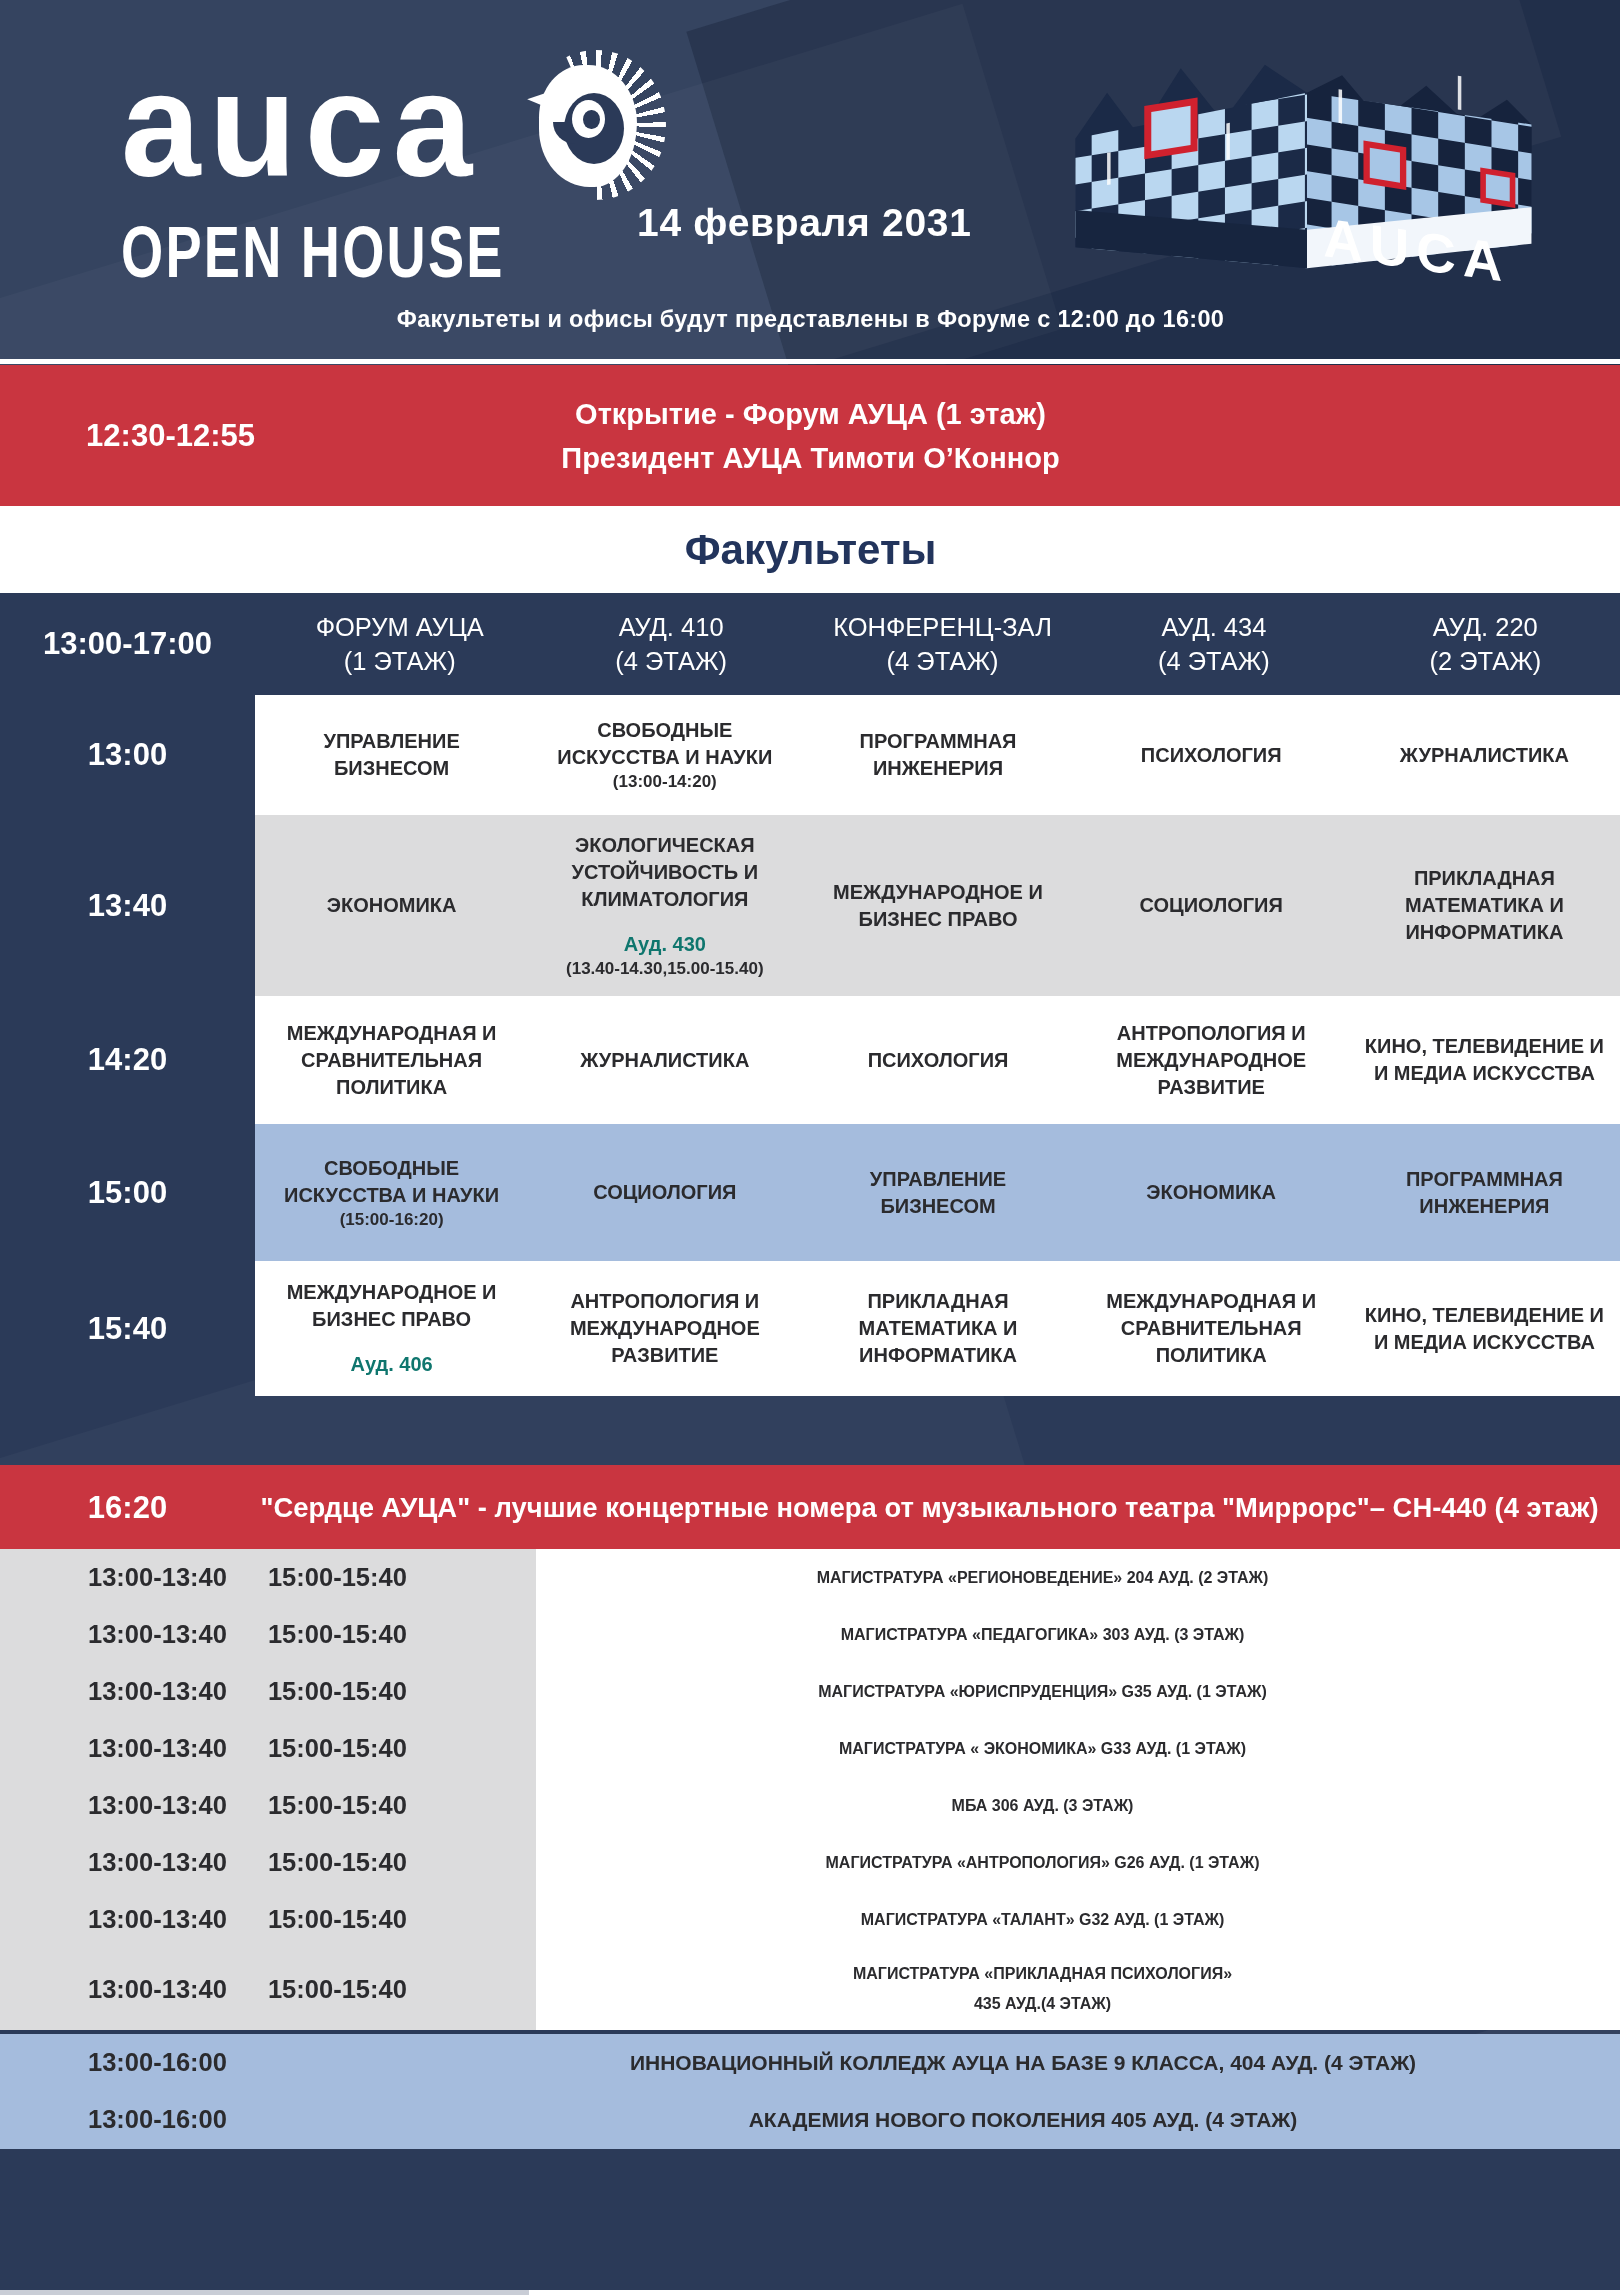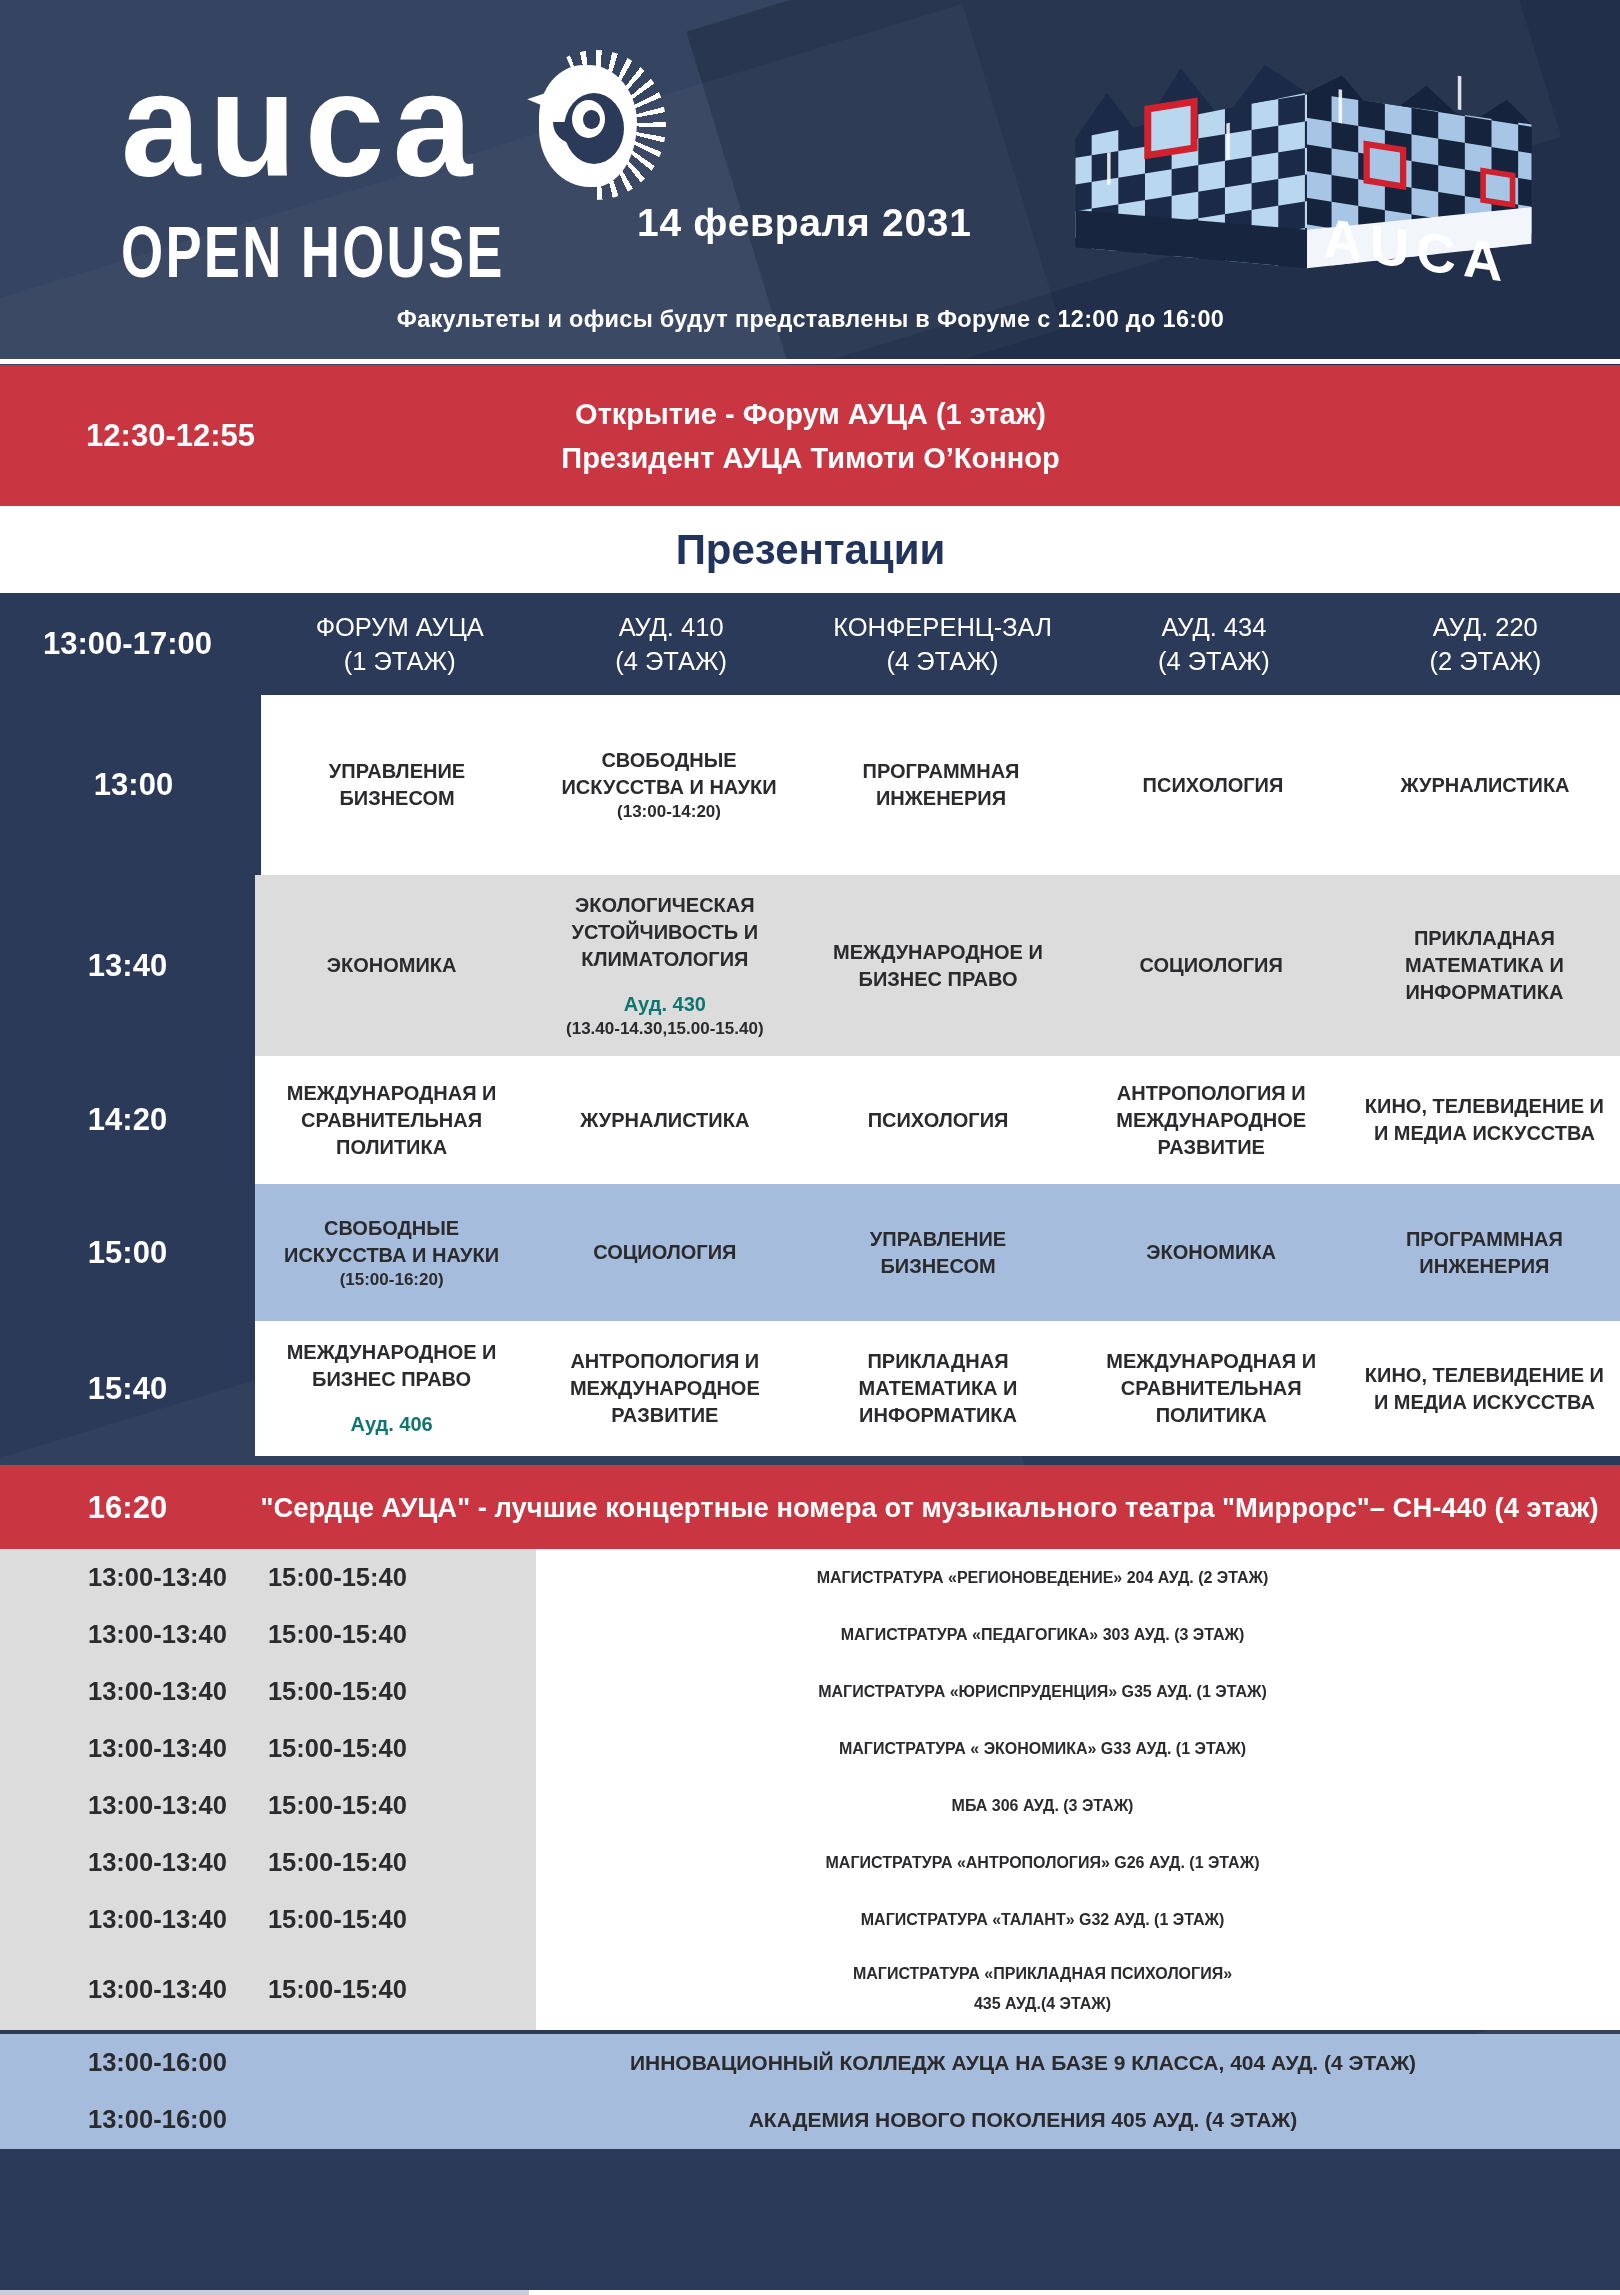--- a/index.html
+++ b/index.html
@@ -59,21 +59,21 @@
 
   
   .table{position:absolute;top:593px;left:0;width:100%;z-index:1;}
   .trow{display:flex;}
   .thead{height:102px;background:#2b3a58;gap:9px;}
   .tc{width:255px;flex:none;display:flex;align-items:center;justify-content:center;
       color:#fff;font-weight:bold;font-size:31px;}
   .cells{flex:1;display:flex;}
   .hc{flex:1;display:flex;flex-direction:column;align-items:center;justify-content:center;
       color:#fff;font-size:25.5px;line-height:34px;text-align:center;}
-  .r1{height:180px;padding-left:6px;} .r2{height:181px;} .r3{height:128px;} .r4{height:137px;} .r5{height:135px;}
+  .r1{height:120px;} .r2{height:181px;} .r3{height:128px;} .r4{height:137px;} .r5{height:135px;}
   .bg-white{background:#fff;} .bg-gray{background:#dcdcdd;} .bg-blue{background:#a5bcdd;}
   .cell{flex:1;display:flex;flex-direction:column;align-items:center;justify-content:center;
         text-align:center;color:#2b2b2e;font-weight:bold;font-size:20px;line-height:27px;padding:0 17px;}
   .croom{color:#0f766e;margin-top:18px;}
   .croom:empty,.ctimes:empty{display:none;}
   .ctimes{font-size:17px;line-height:22px;margin-top:0;}
 
   
   .masters{position:absolute;top:1549px;left:0;width:100%;z-index:1;}
   .mrow{display:flex;height:57px;}
@@ -177,21 +177,21 @@
 
   <section class="banner banner1">
     <div class="b1-time">12:30-12:55</div>
     <div class="b1-text">
       <div>Открытие - Форум АУЦА (1 этаж)</div>
       <div>Президент АУЦА Тимоти О’Коннор</div>
     </div>
   </section>
 
   <section class="title-sec">
-    <h1 class="title">Презентации</h1>
+    <h1 class="title">Факультеты</h1>
   </section>
 
   <section class="table">
     <div class="trow thead">
       <div class="tc">13:00-17:00</div>
       <div class="cells">
         <div class="hc">
           <div>ФОРУМ АУЦА</div>
           <div>(1 ЭТАЖ)</div>
         </div>

